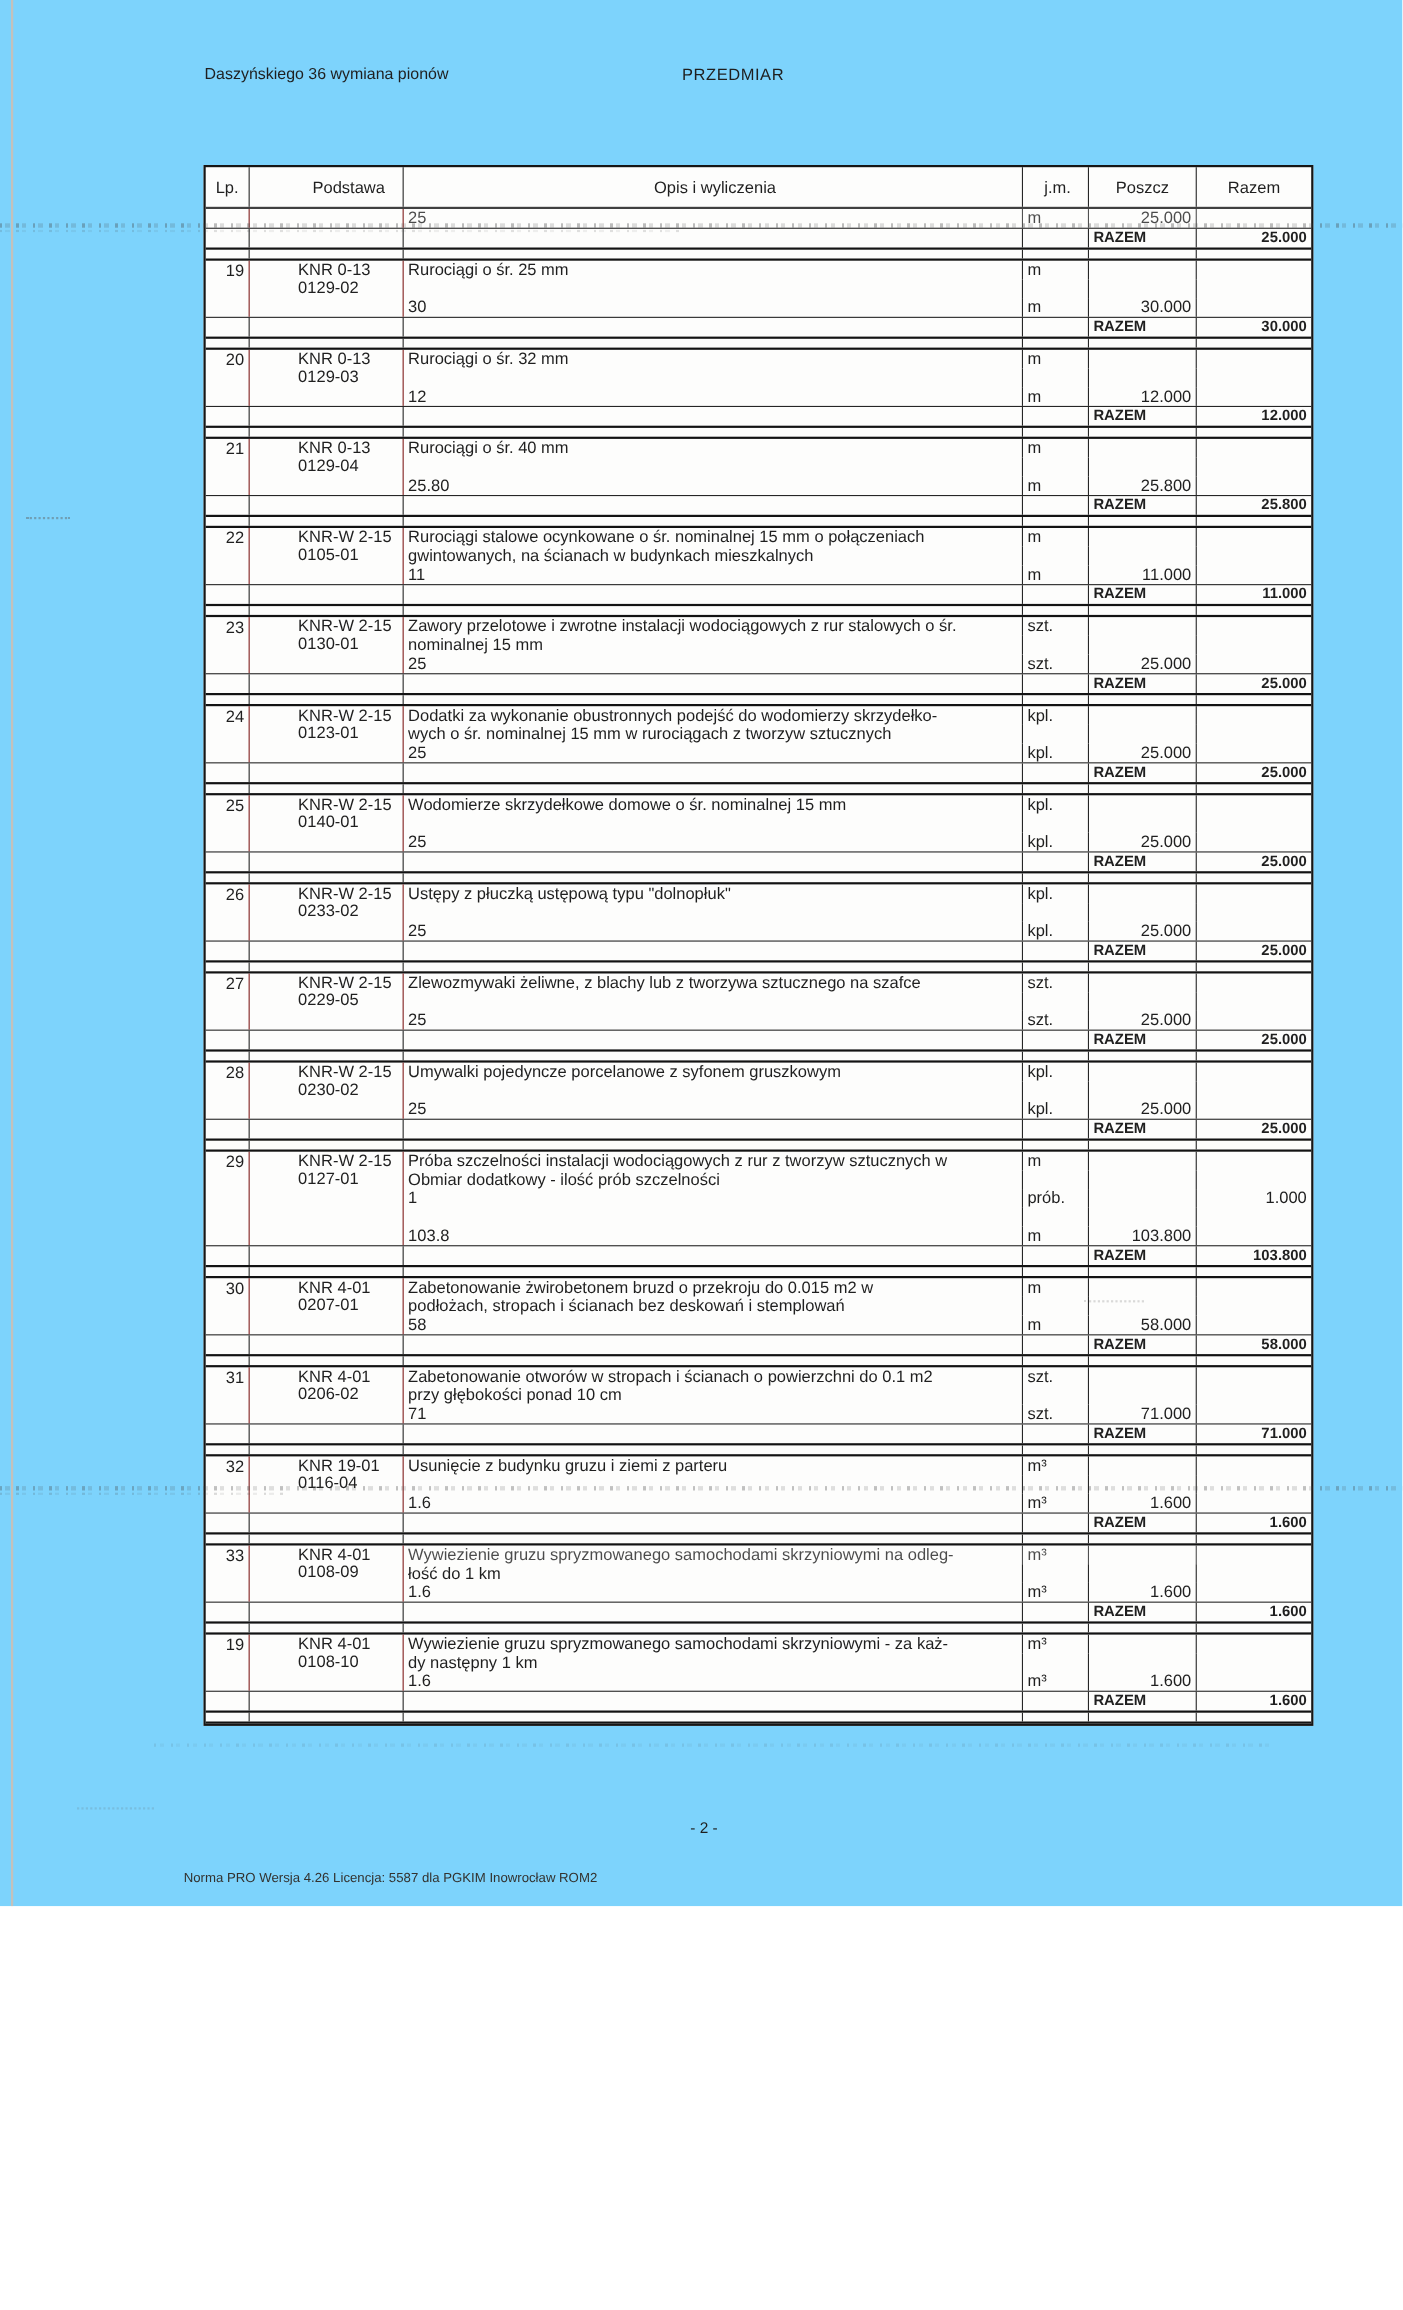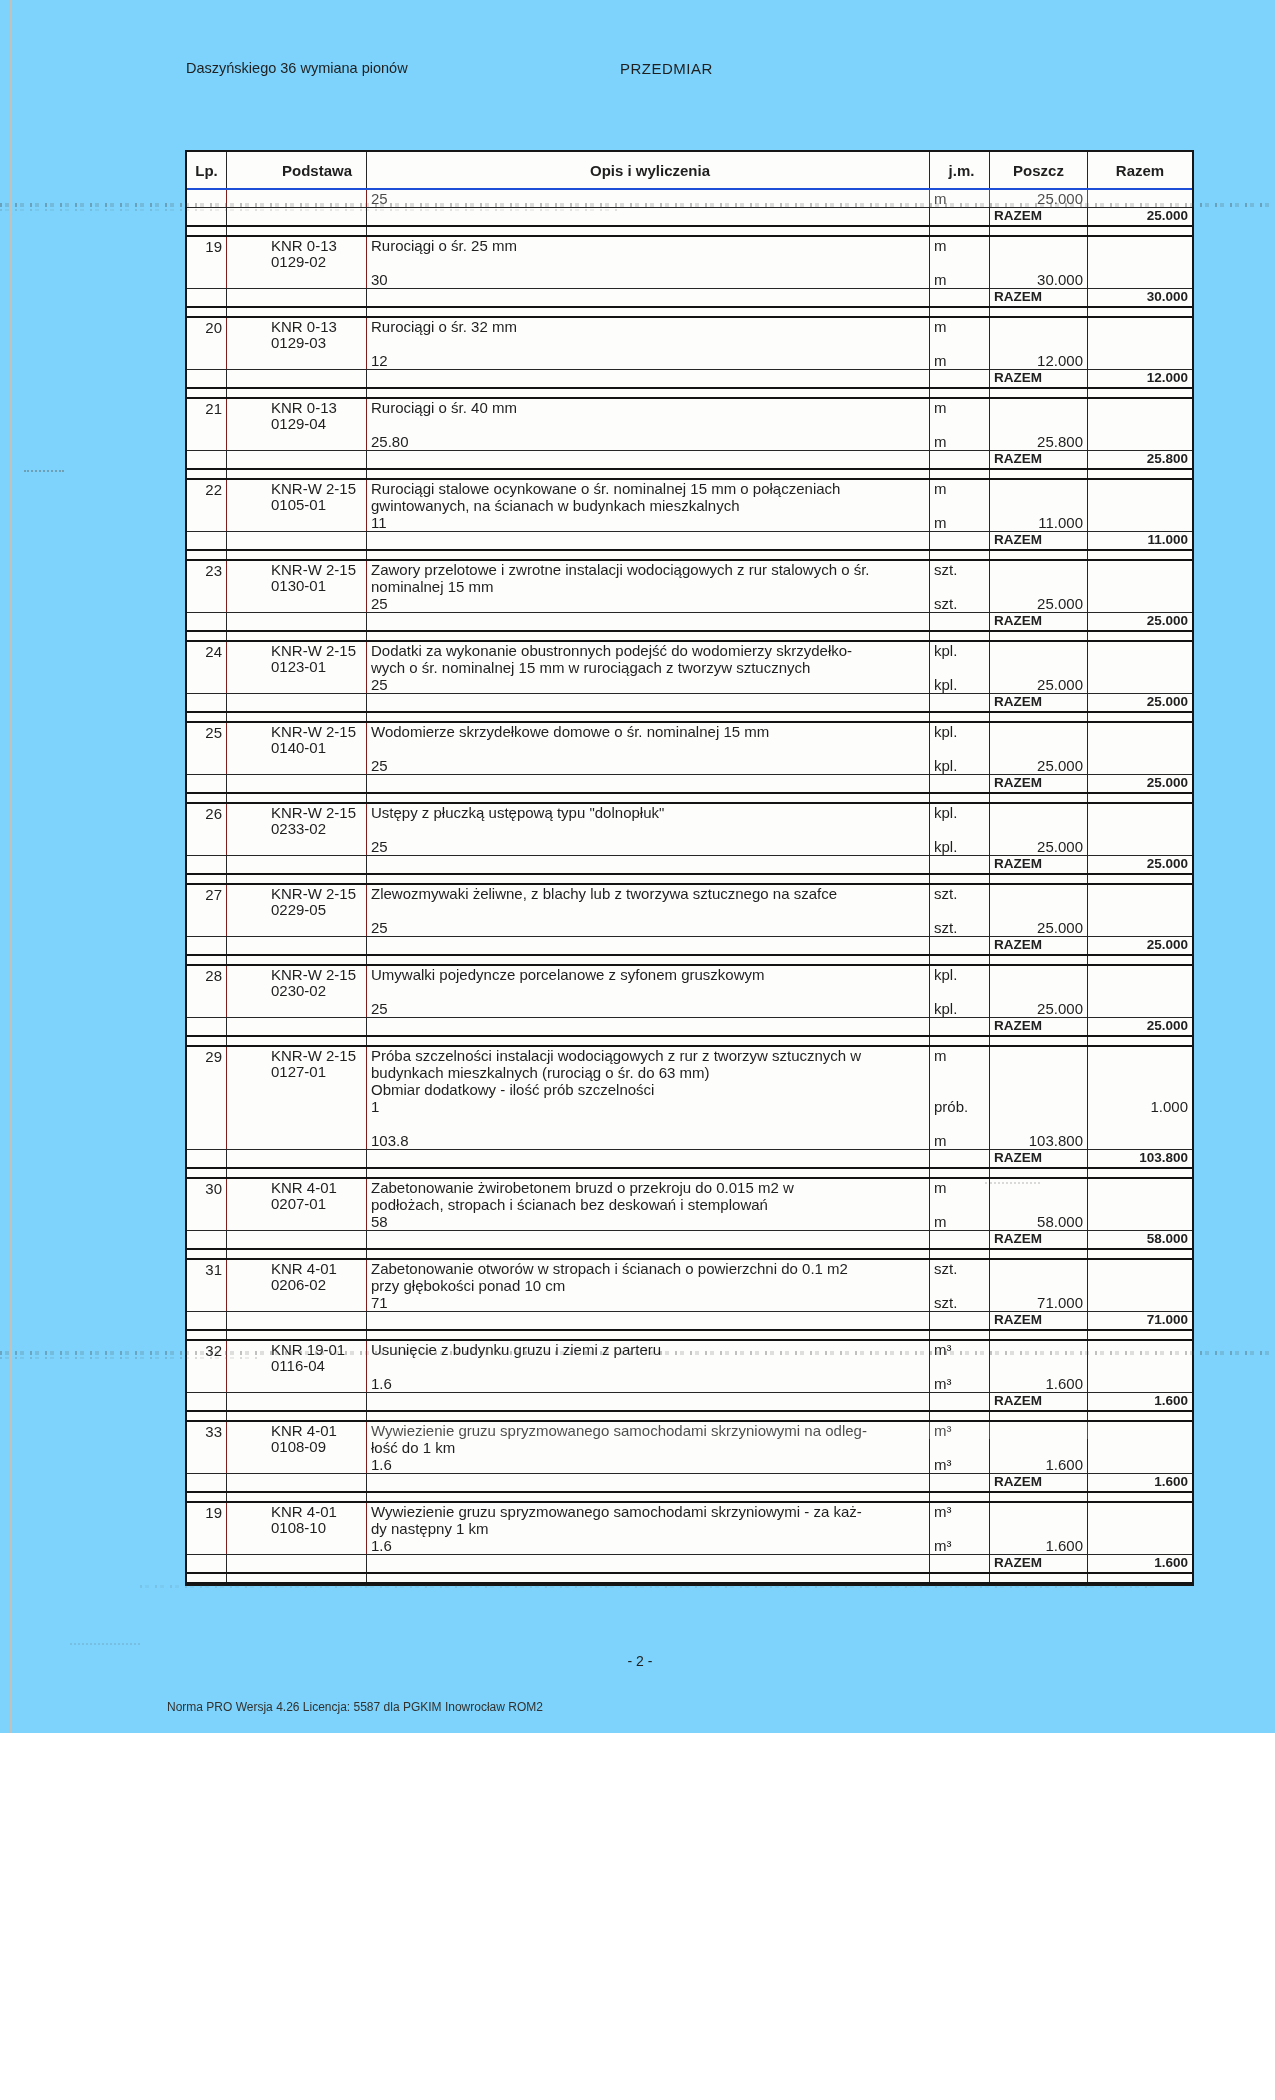--- a/index.html
+++ b/index.html
@@ -22,21 +22,21 @@
   .ptable{position:absolute;left:185px;top:150px;display:inline-block;border:2px solid #161616;background:#fdfdfc;}
   .c{box-sizing:border-box;overflow:hidden;white-space:nowrap;}
   .c.lp{width:40px;}
   .c.pod{width:99px;margin-left:41px;}
   .c.opis{width:563px;}
   .c.jm{width:60px;}
   .c.poszcz{width:98px;}
   .c.razem{width:104px;}
   .bdr > .c{border-right:1px solid #262626;}
   .bdr > .c.razem{border-right:none;}
-  .thead{display:flex;height:36px;border-bottom:2px solid #1d4ed8;font-weight:700;font-size:15px;justify-content:space-between;}
+  .thead{display:flex;height:36px;border-bottom:2px solid #404040;font-weight:400;font-size:15px;justify-content:space-between;}
   .thead .c{display:flex;align-items:center;justify-content:center;}
   .block{display:flex;border-bottom:1px solid #262626;font-size:15px;}
   .block > .c{border-right:1px solid #7f1d1d;}
   .block .c.lp{text-align:right;padding:1px 4px 0 0;}
   .block .c.pod{padding:1px 0 0 3px;line-height:16px;}
   .lines{display:flex;flex-direction:column;}
   .line{display:flex;height:17px;line-height:17px;}
   .line .c{border-right:1px solid #262626;height:17px;}
   .line .c.razem{border-right:none;}
   .c.opis{padding-left:4px;}
@@ -535,26 +535,20 @@
             <div class="podline">0127-01</div>
           </div>
           <div class="lines">
             <div class="line">
               <div class="c opis">Próba szczelności instalacji wodociągowych z rur z tworzyw sztucznych w</div>
               <div class="c jm">m</div>
               <div class="c poszcz num"></div>
               <div class="c razem num"></div>
             </div>
             <div class="line">
-              <div class="c opis">budynkach mieszkalnych (rurociąg o śr. do 63 mm)</div>
-              <div class="c jm"></div>
-              <div class="c poszcz num"></div>
-              <div class="c razem num"></div>
-            </div>
-            <div class="line">
               <div class="c opis">Obmiar dodatkowy - ilość prób szczelności</div>
               <div class="c jm"></div>
               <div class="c poszcz num"></div>
               <div class="c razem num"></div>
             </div>
             <div class="line">
               <div class="c opis">1</div>
               <div class="c jm">prób.</div>
               <div class="c poszcz num"></div>
               <div class="c razem num">1.000</div>

